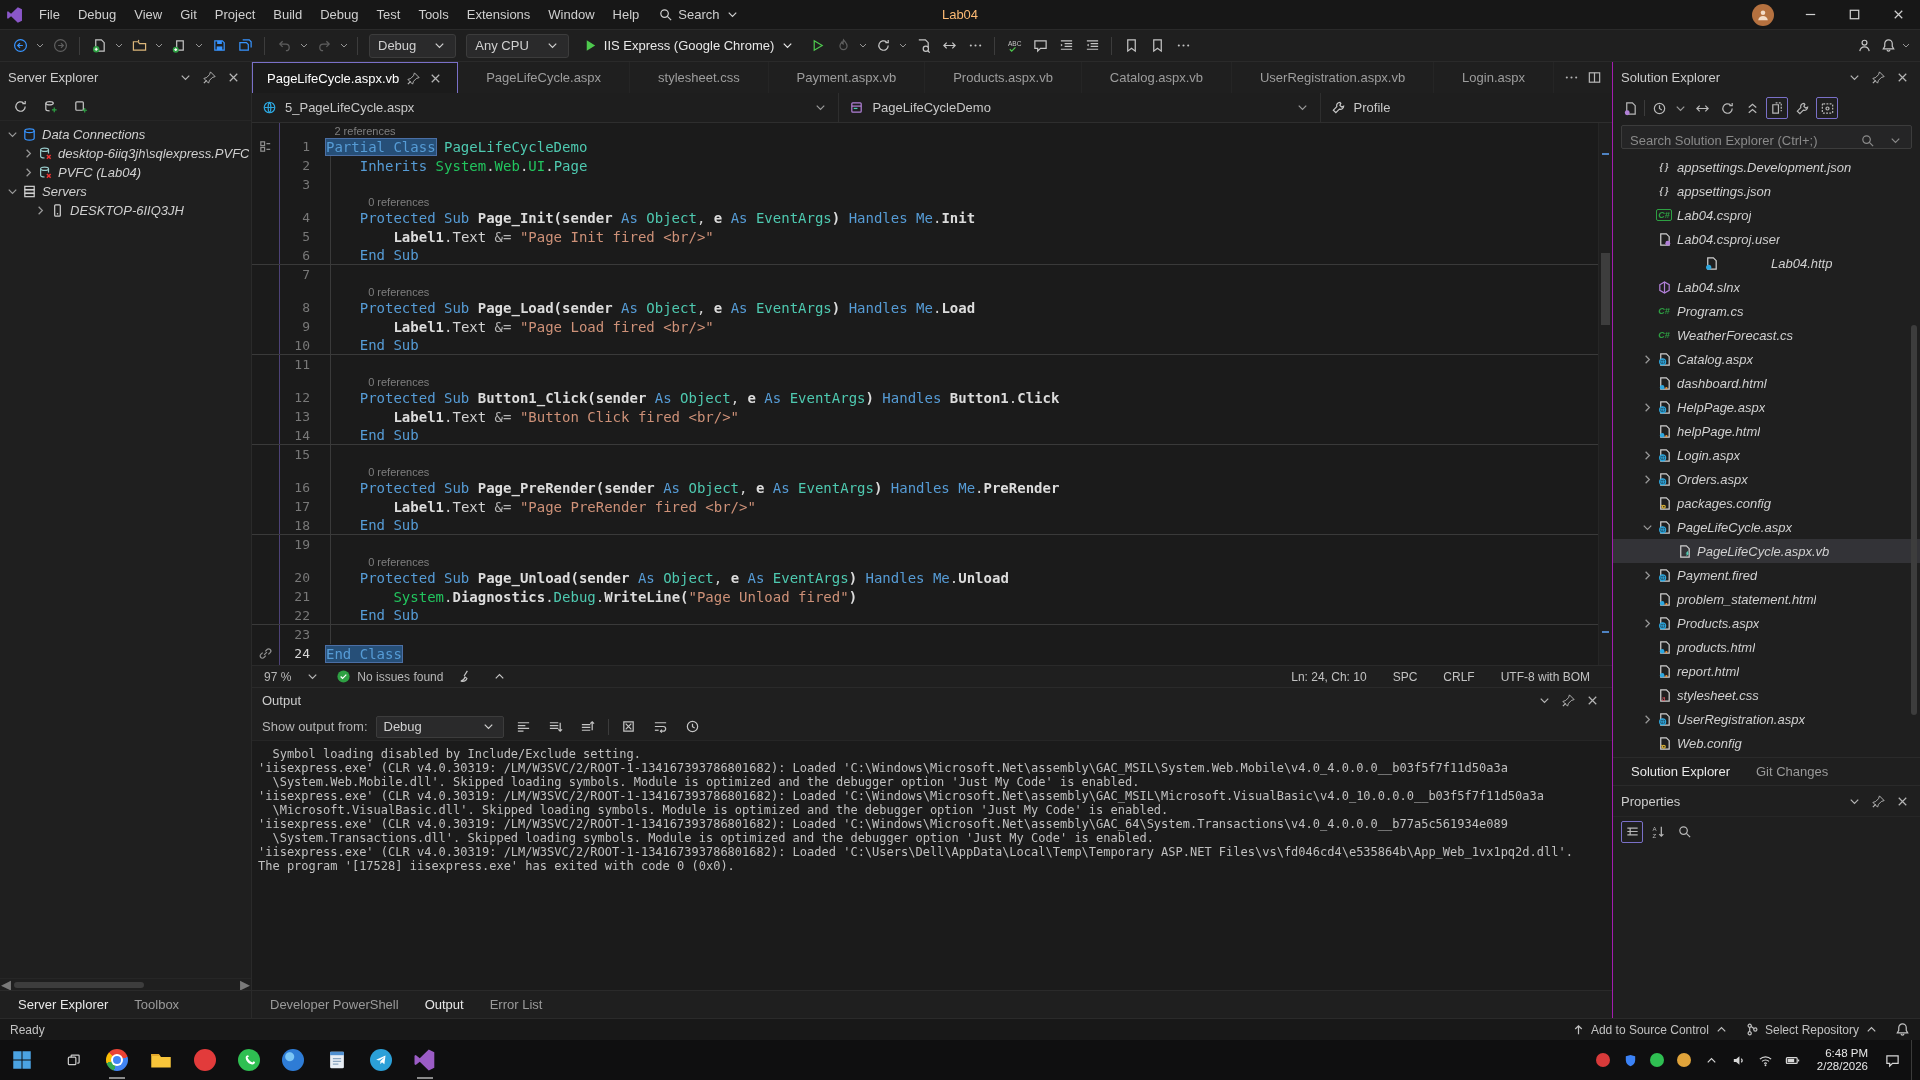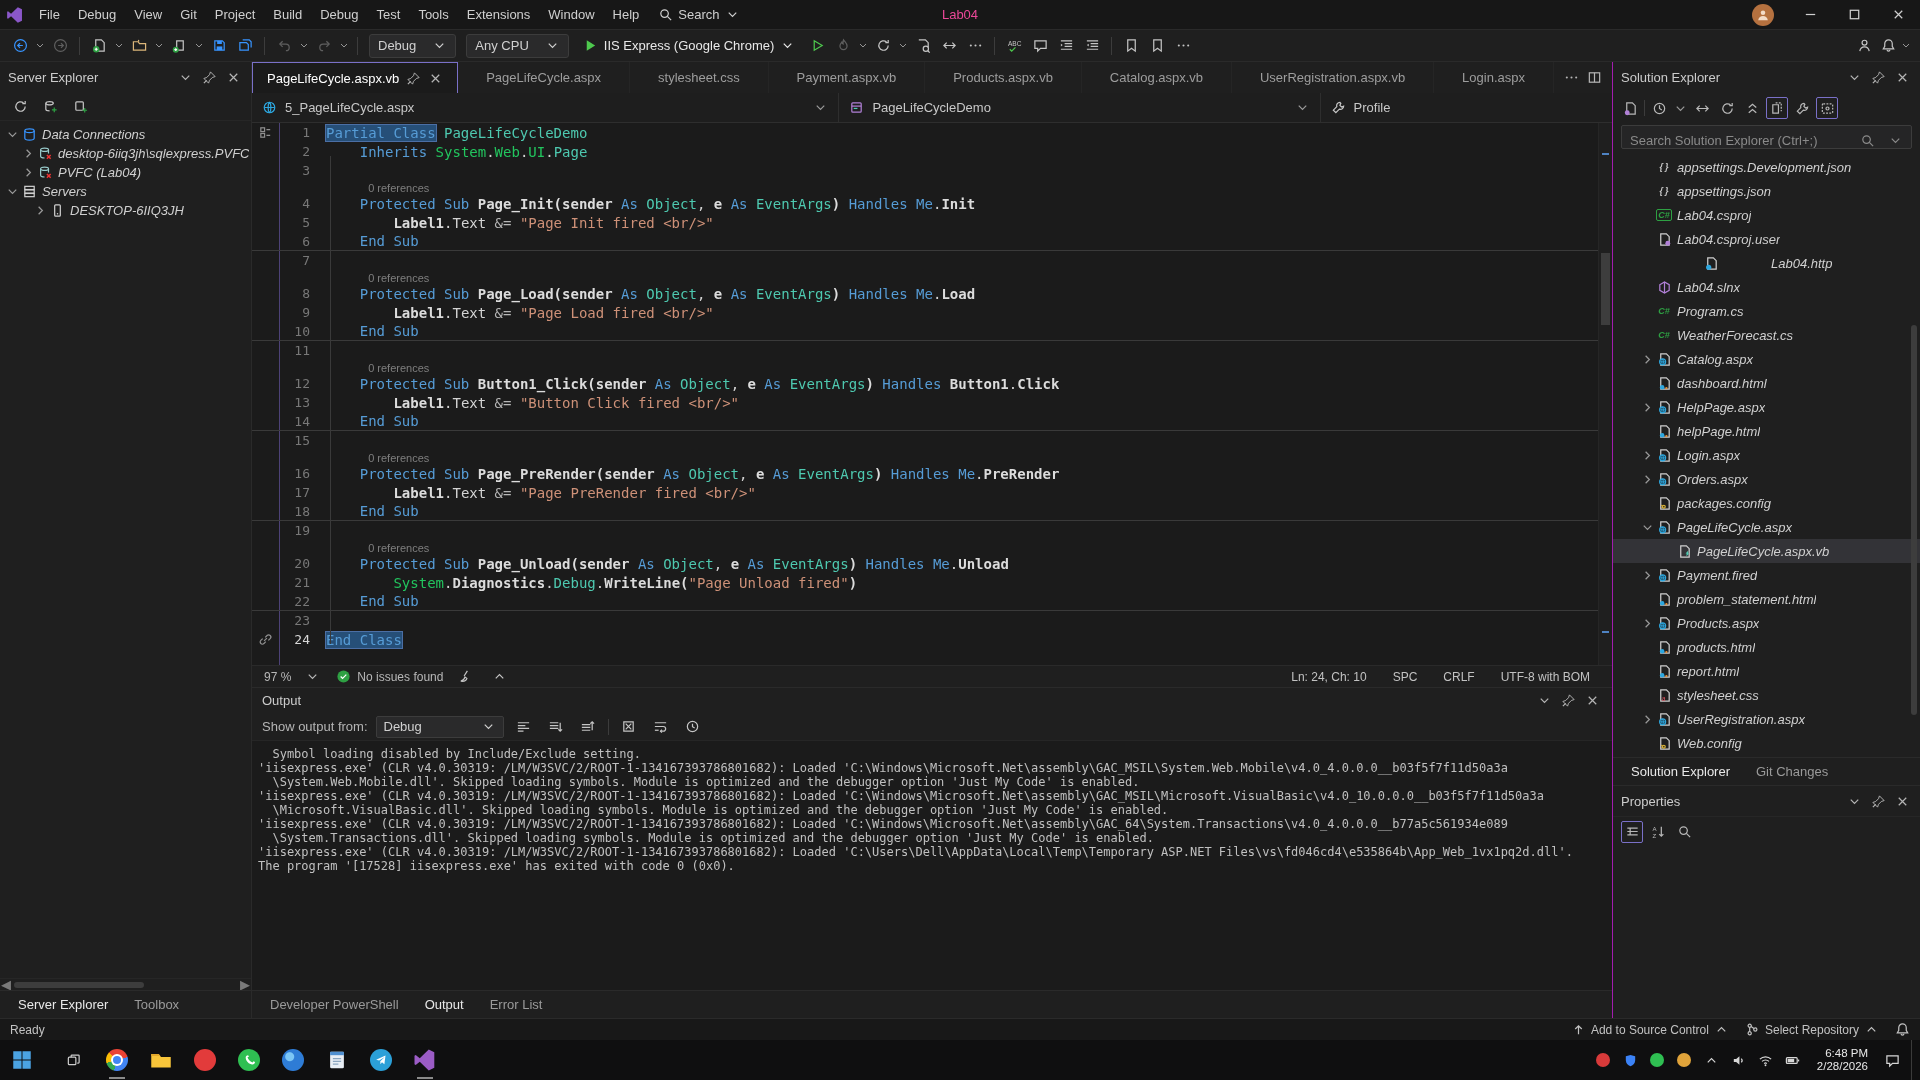--- a/index.html
+++ b/index.html
@@ -6,21 +6,21 @@
   html,body { width:1920px; height:1080px; background:#1f1f1f; overflow:hidden;
               font-family:"Liberation Sans", sans-serif; color:#cccccc; font-size:13px; }
   .app { display:flex; flex-direction:column; width:1920px; height:1080px; }
 
   
   .titlebar { height:30px; background:#171717; display:flex; align-items:center; flex:0 0 30px; border-bottom:1px solid #2a2a2a; position:relative; }
   .vslogo { width:30px; display:flex; justify-content:center; }
   .menus { display:flex; }
   .menu-item { padding:0 9px; line-height:30px; color:#cfcfcf; cursor:default; }
   .menu-search { display:flex; align-items:center; gap:5px; padding:0 10px; color:#cfcfcf; }
-  .tb-title { position:absolute; left:50%; transform:translateX(-50%); top:0; line-height:30px; color:#ec4899; }
+  .tb-title { position:absolute; left:50%; transform:translateX(-50%); top:0; line-height:30px; color:#fdba74; }
   .tb-right { margin-left:auto; display:flex; align-items:center; height:100%; }
   .avatar { width:22px; height:22px; border-radius:50%; background:#b5713f; margin-right:14px; display:flex; align-items:center; justify-content:center; }
   .winbtn { width:44px; height:30px; display:flex; align-items:center; justify-content:center; color:#cfcfcf; }
 
   
   .toolbar { height:32px; background:#1f1f1f; border-bottom:1px solid #2a2a2a; display:flex; align-items:center; padding:0 8px; gap:2px; flex:0 0 32px; }
   .tbtn { height:24px; min-width:24px; display:flex; align-items:center; justify-content:center; border-radius:3px; color:#c5c5c5; }
   .tbtn.dis { opacity:.38; }
   .tchev { width:12px; height:24px; display:flex; align-items:center; justify-content:center; color:#999; }
   .tsep { width:1px; height:18px; background:#3c3c3c; margin:0 5px; }
@@ -646,20 +646,25 @@
               <svg width="15" height="15" viewBox="0 0 16 16" fill="none" stroke="currentColor" stroke-width="1.3">
                 <path d="M9.5 2.5a3.5 3.5 0 0 0-3.3 4.6L2.5 10.8l2.7 2.7 3.7-3.7a3.5 3.5 0 0 0 4.6-3.3l-2.2 1-1.8-1.8 1-2.2z"></path>
               </svg>
             </span>
           <span>Profile</span>
         </div>
       </div>
       <div class="codearea">
         <div class="gutter-line"></div>
         <div id="code">
+            <div class="crow lensrow">
+              <span class="gl"></span>
+              <span class="ln"></span>
+              <span class="ct" style="padding-left: 12px;"> <span class="lens-t">2 references</span></span>
+            </div>
             <div class="crow">
               <span class="gl">
                 <svg width="15" height="15" viewBox="0 0 16 16" fill="none" stroke="currentColor" stroke-width="1.3">
                   <rect x="3" y="3" width="4" height="4"></rect>
                   <rect x="3" y="9" width="4" height="4"></rect>
                   <path d="M9 5h4M9 11h4"></path>
                 </svg>
               </span>
               <span class="ln">1</span>
               <span class="ct"><span class="c-kw c-hl">Partial Class</span><span> </span><span class="c-ty">PageLifeCycleDemo</span></span>

